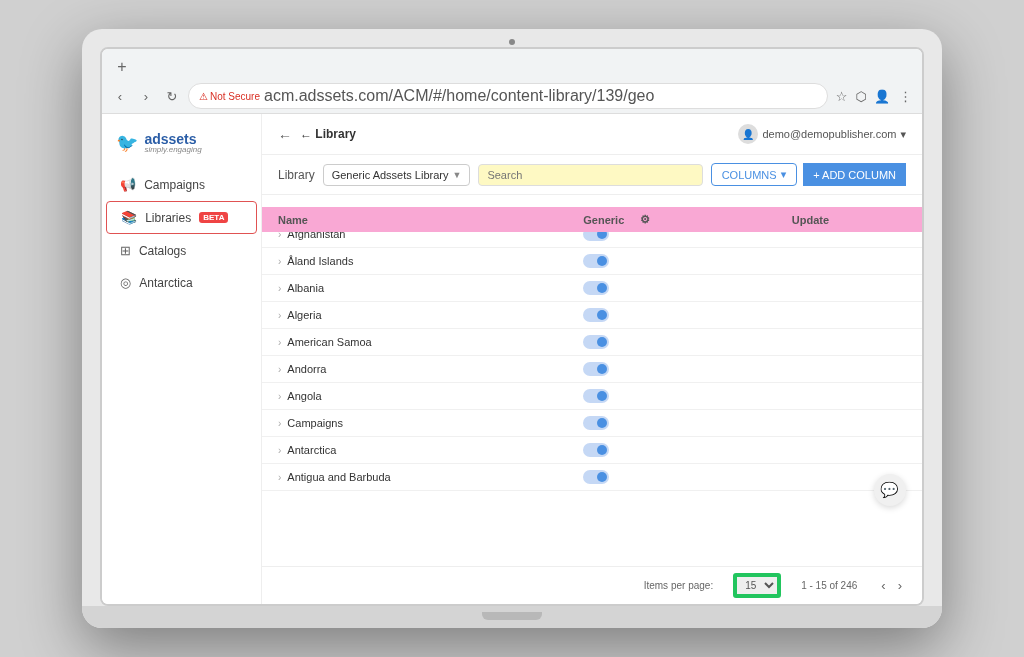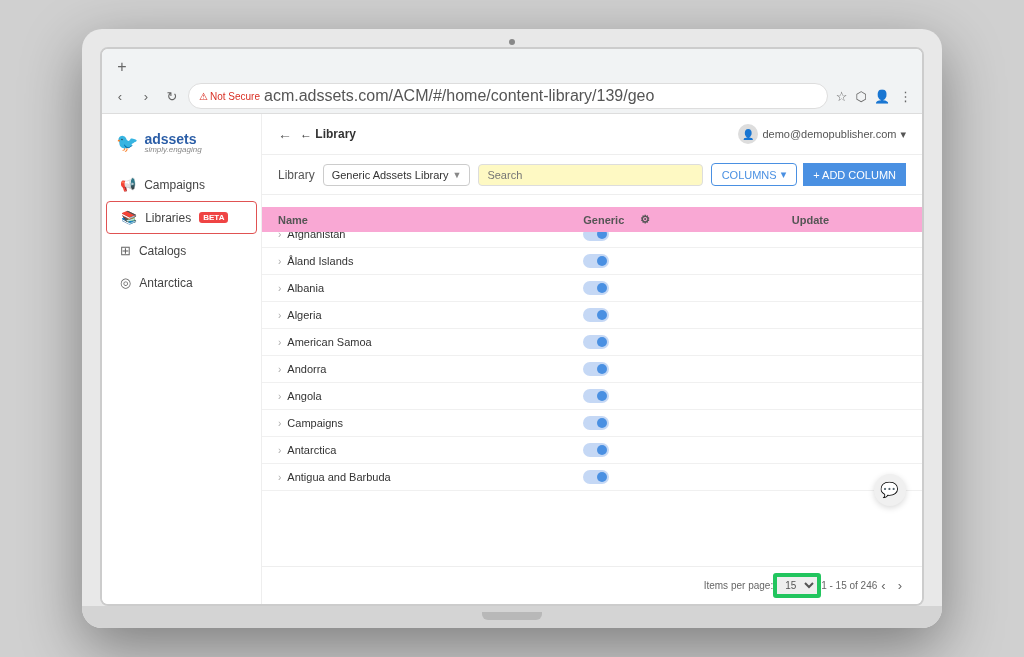--- a/index.html
+++ b/index.html
@@ -484,21 +484,21 @@
       right: 2px;
     }
 
     
     .pagination-bar {
       display: flex;
       align-items: center;
       justify-content: flex-end;
       padding: 6px 16px;
       border-top: 1px solid #eee;
-      gap: 0;
+      gap: 20px;
       font-size: 10px;
       color: #666;
     }
 
     .per-page-select {
       border: 4px solid #22c55e;
       border-radius: 3px;
       padding: 2px 4px;
       font-size: 10px;
       color: #555;

